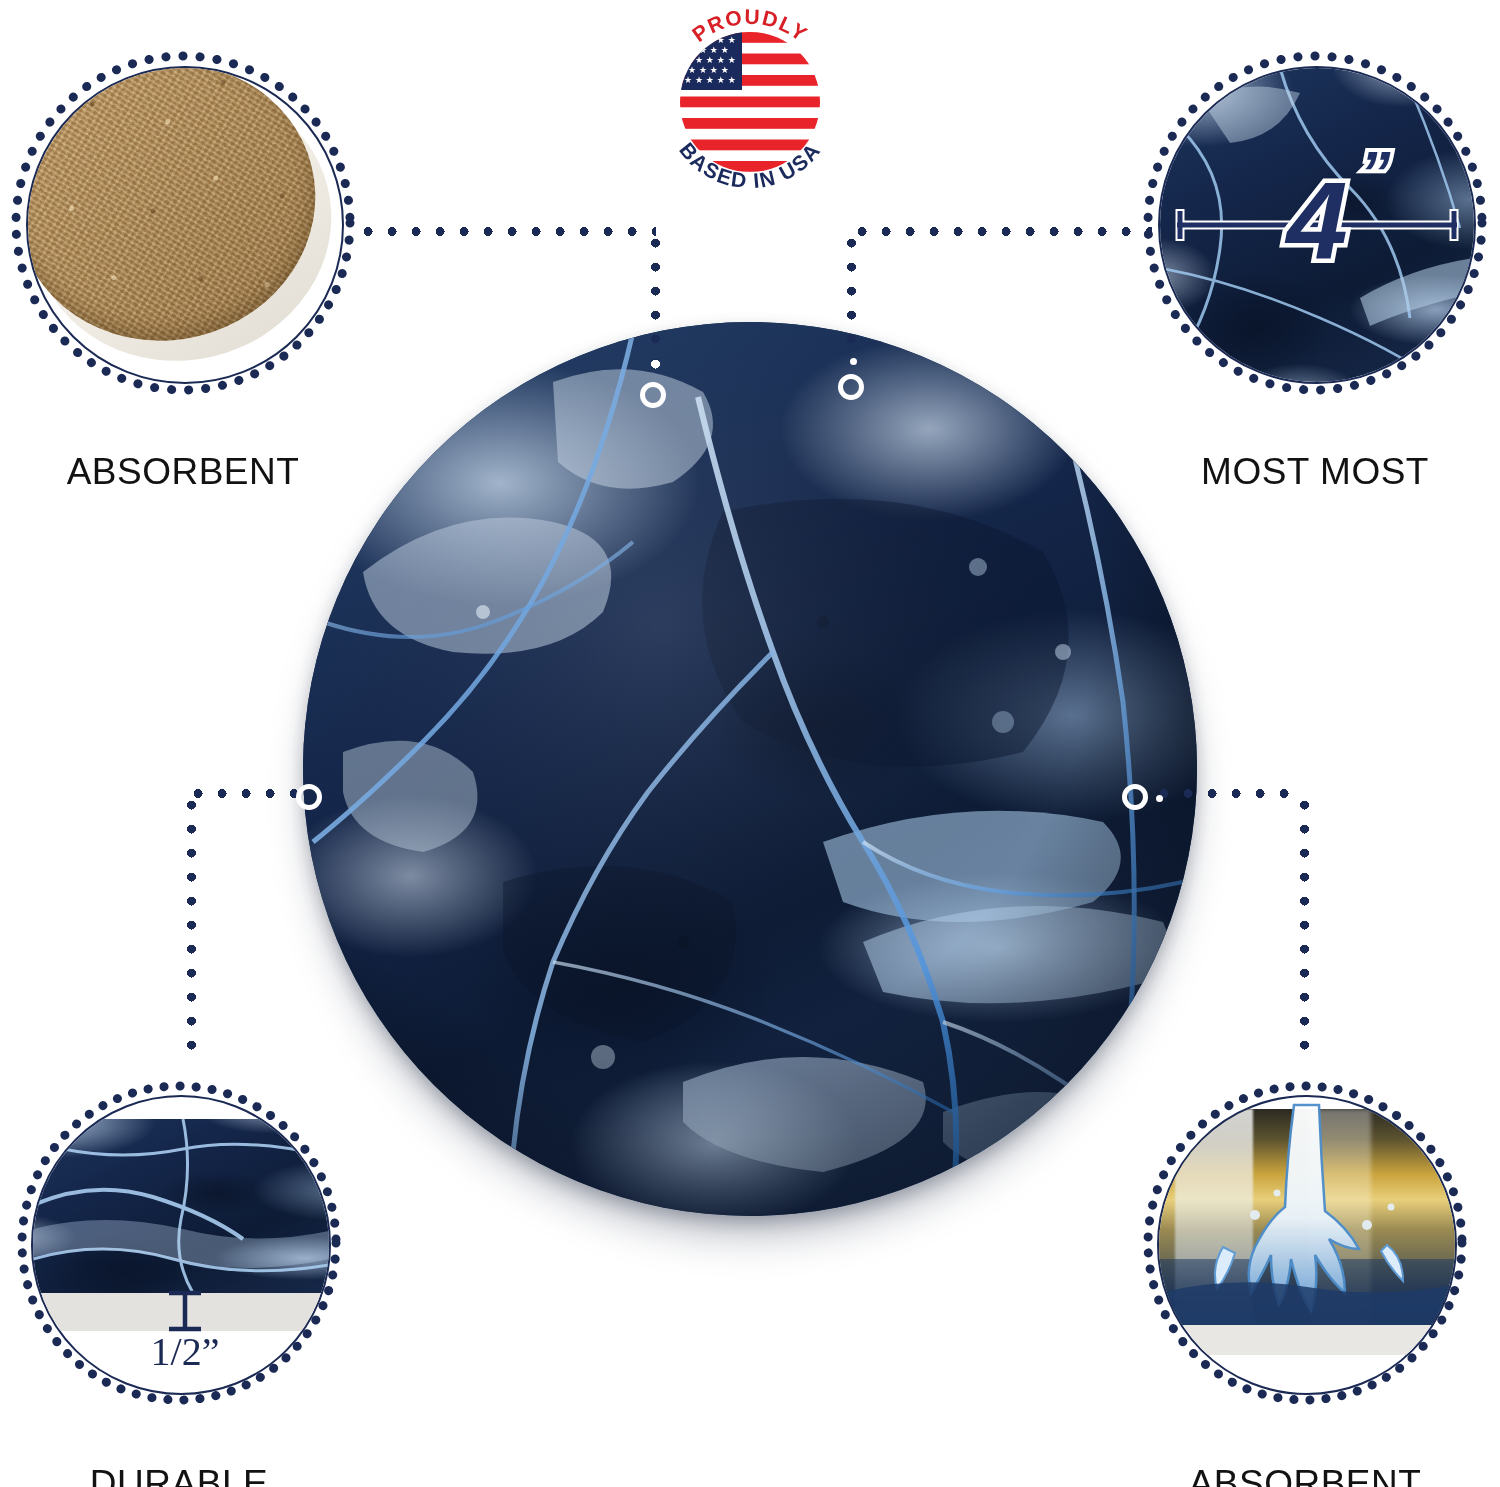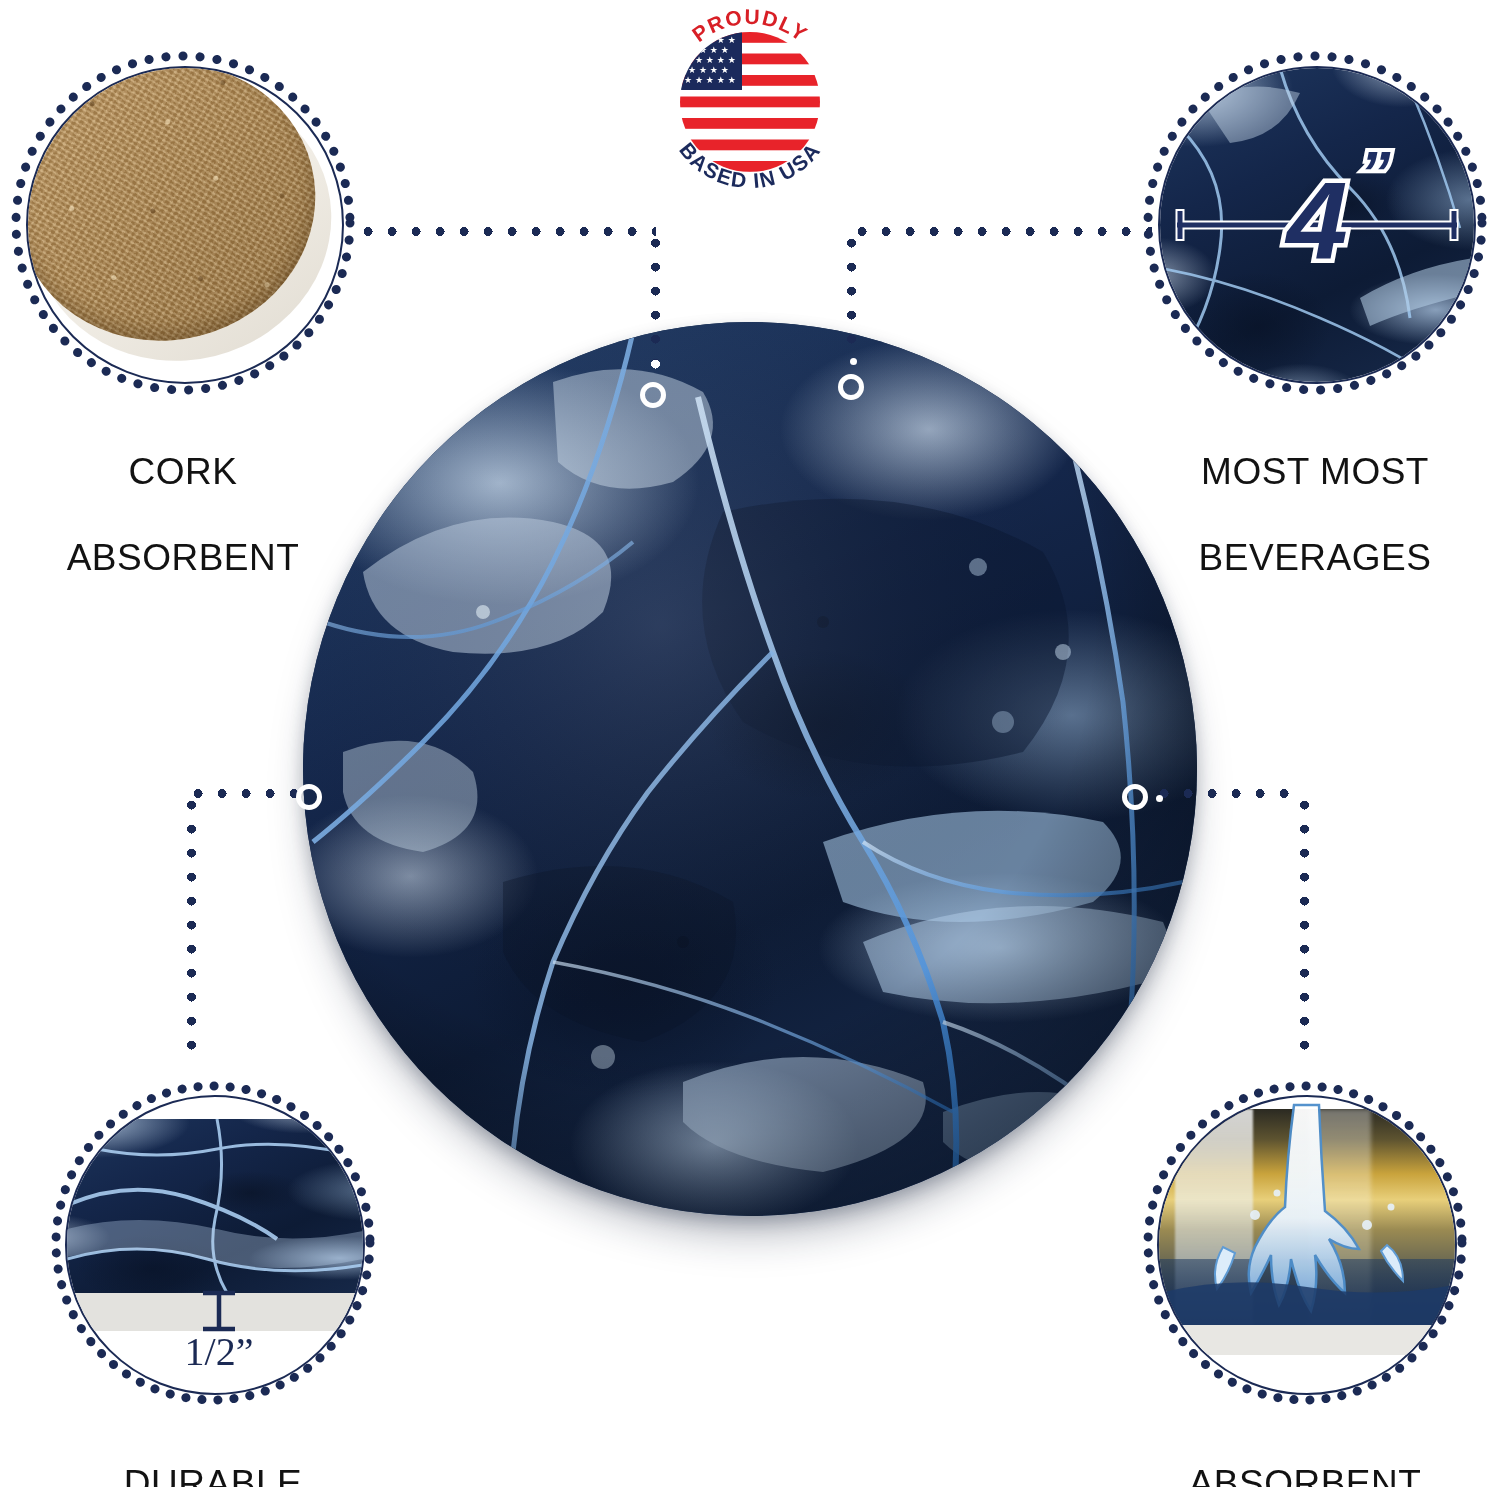--- a/index.html
+++ b/index.html
@@ -215,21 +215,20 @@
                   radial-gradient(circle at 55% 80%, rgba(92,62,28,.5) 0 2px, transparent 3px),
                   radial-gradient(circle at 76% 88%, rgba(255,238,200,.45) 0 2px, transparent 3px),
                   radial-gradient(circle at 8%  86%, rgba(96,66,30,.45) 0 2px, transparent 3px),
                   repeating-linear-gradient(38deg, rgba(255,238,205,.22) 0 2px, rgba(120,86,44,.22) 2px 5px),
                   repeating-linear-gradient(-52deg, rgba(255,240,210,.16) 0 3px, rgba(110,78,38,.18) 3px 7px),
                   linear-gradient(150deg,#c09a64 0%,#a9844f 50%,#8e6c3c 100%);
                 background-size:auto,auto,auto,auto,auto,auto,auto,auto,auto,auto,auto,auto,7px 7px,9px 9px,auto;
                 box-shadow:inset 0 -8px 18px rgba(70,46,18,.35);"></div>
   </div>
   <div class="label" style="top:360px;width:340px;">
-    <div>CORK</div>
     <div>ABSORBENT</div>
   </div>
 </div>
 
 <div class="callout" style="left:1140px;top:48px;width:350px;height:350px;">
   <svg class="abs" width="350" height="350" style="left:0;top:0;">
     <circle cx="175" cy="175" r="167" fill="none" stroke="#1b2a54" stroke-width="9" stroke-linecap="round" stroke-dasharray="0.1 17"></circle>
   </svg>
   <div class="frame" style="left:18px;top:18px;width:314px;height:314px;">
     <div class="marble" style="background-size:cover;transform:scale(1.35);"></div>
@@ -254,25 +253,24 @@
         <line x1="17" y1="157" x2="297" y2="157"></line>
         <line x1="20" y1="143" x2="20" y2="171"></line>
         <line x1="294" y1="143" x2="294" y2="171"></line>
       </g>
       <text x="157" y="190" text-anchor="middle" font-family="'Liberation Sans',sans-serif" font-size="110" font-weight="700" font-style="italic" fill="#1f2f63" stroke="#ffffff" stroke-width="9" paint-order="stroke">4</text>
       <text x="215" y="126" text-anchor="middle" font-family="'Liberation Sans',sans-serif" font-size="62" font-weight="700" font-style="italic" fill="#1f2f63" stroke="#ffffff" stroke-width="8" paint-order="stroke">”</text>
     </svg>
   </div>
   <div class="label" style="top:360px;width:340px;">
     <div>MOST MOST</div>
-    <div>BEVERAGES</div>
-  </div>
-</div>
-
-<div class="callout" style="left:48px;top:1078px;width:330px;height:330px;">
+  </div>
+</div>
+
+<div class="callout" style="left:14px;top:1078px;width:330px;height:330px;">
   <svg class="abs" width="330" height="330" style="left:0;top:0;">
     <circle cx="165" cy="165" r="157" fill="none" stroke="#1b2a54" stroke-width="9" stroke-linecap="round" stroke-dasharray="0.1 16"></circle>
   </svg>
   <div class="frame" style="left:17px;top:17px;width:296px;height:296px;background:#ffffff;">
 
     <div class="abs" style="left:0;top:22px;right:0;height:174px;overflow:hidden;">
       <div class="marble" style="transform:scale(1.5);"></div>
       <svg class="abs" width="296" height="174" viewBox="0 0 296 174" style="left:0;top:0;">
         <g stroke="#a9cdf0" fill="none" opacity=".9">
           <path d="M0 86 Q60 60 120 78 Q175 95 210 120" stroke-width="4"></path>

